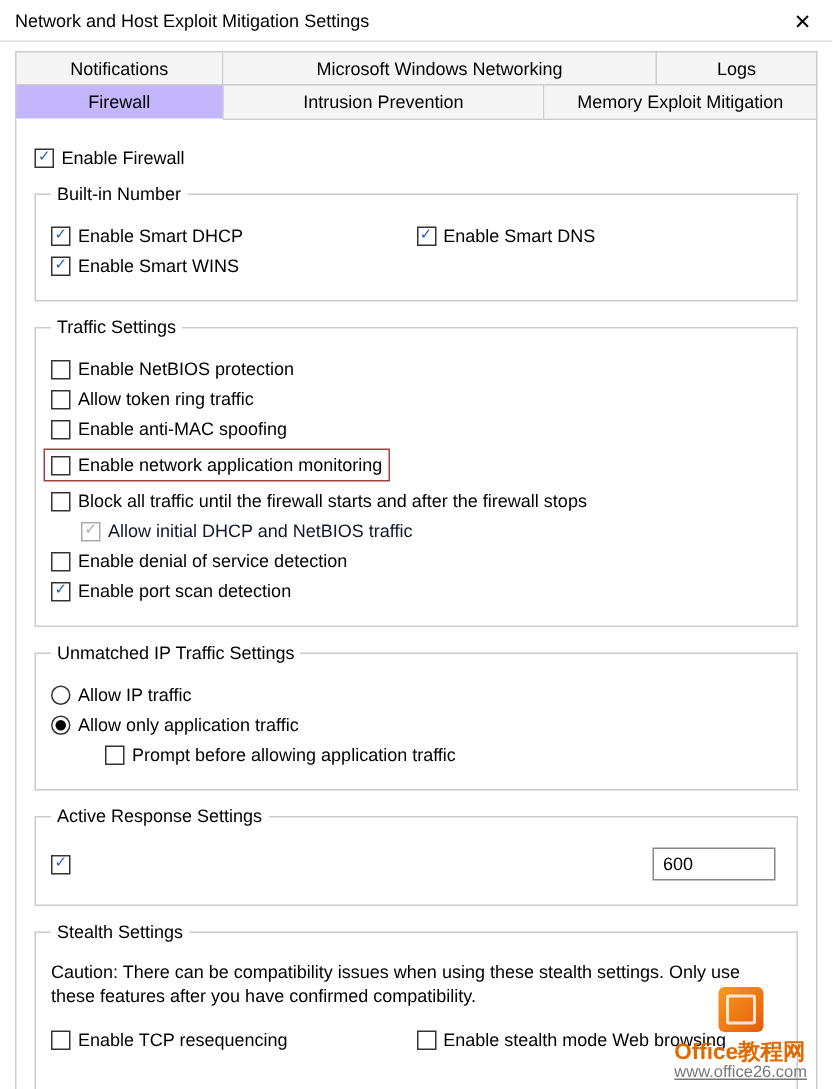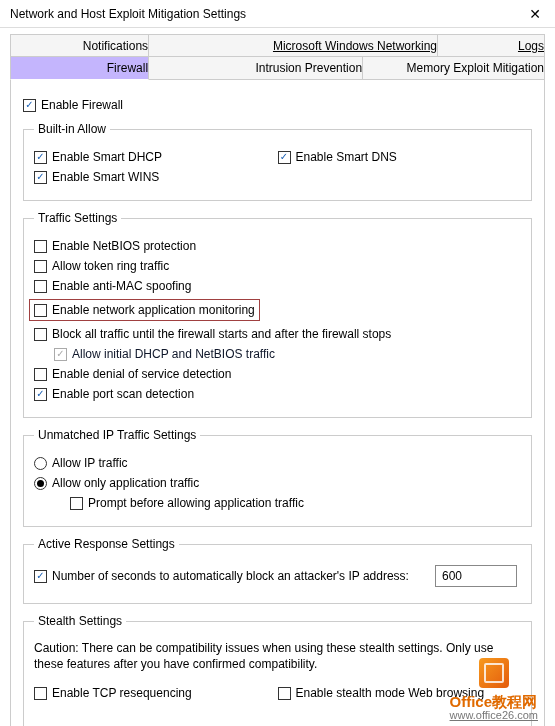--- a/index.html
+++ b/index.html
@@ -33,26 +33,26 @@
     }
     .tabs-row {
       display: flex;
       width: 100%;
     }
     .tab {
       border: 1px solid #ccc;
       border-bottom: none;
       background: #f5f5f5;
       padding: 4px 0;
-      text-align: right;
+      text-align: center;
       cursor: default;
       font-size: 12px;
     }
     .tabs-row.top .tab { flex: 1; }
-    .tabs-row.top .tab + .tab { border-left: none; text-decoration: underline; }
+    .tabs-row.top .tab + .tab { border-left: none; }
     .tabs-row.bottom { margin-top: -1px; }
     .tabs-row.bottom .tab { flex: 1; border-left: none; }
     .tabs-row.bottom .tab:first-child { border-left: 1px solid #ccc; }
     .tab.active {
       background: #c4b5fd;
       border-bottom: 1px solid #fff;
       position: relative;
       z-index: 2;
     }
     .page {
@@ -167,21 +167,21 @@
 </div>
 
 <div class="page">
 
   <div class="row">
     <span class="cb">✓</span>
     <label>Enable Firewall</label>
   </div>
 
   <fieldset>
-    <legend>Built-in Allow</legend>
+    <legend>Built-in Number</legend>
     <div class="two-col">
       <div>
         <div class="row">
           <span class="cb">✓</span>
           <label>Enable Smart DHCP</label>
         </div>
         <div class="row">
           <span class="cb">✓</span>
           <label>Enable Smart WINS</label>
         </div>
@@ -248,21 +248,20 @@
     <div class="row indent2">
       <span class="cb"></span>
       <label>Prompt before allowing application traffic</label>
     </div>
   </fieldset>
 
   <fieldset>
     <legend>Active Response Settings</legend>
     <div class="row">
       <span class="cb">✓</span>
-      <label>Number of seconds to automatically block an attacker's IP address:</label>
       <input class="num-input" value="600" style="">
     </div>
   </fieldset>
 
   <fieldset style="border-bottom:none; padding-bottom:32px;">
     <legend>Stealth Settings</legend>
     <p class="caution">Caution: There can be compatibility issues when using these stealth settings. Only use these features after you have confirmed compatibility.</p>
     <div class="two-col">
       <div class="row">
         <span class="cb"></span>

